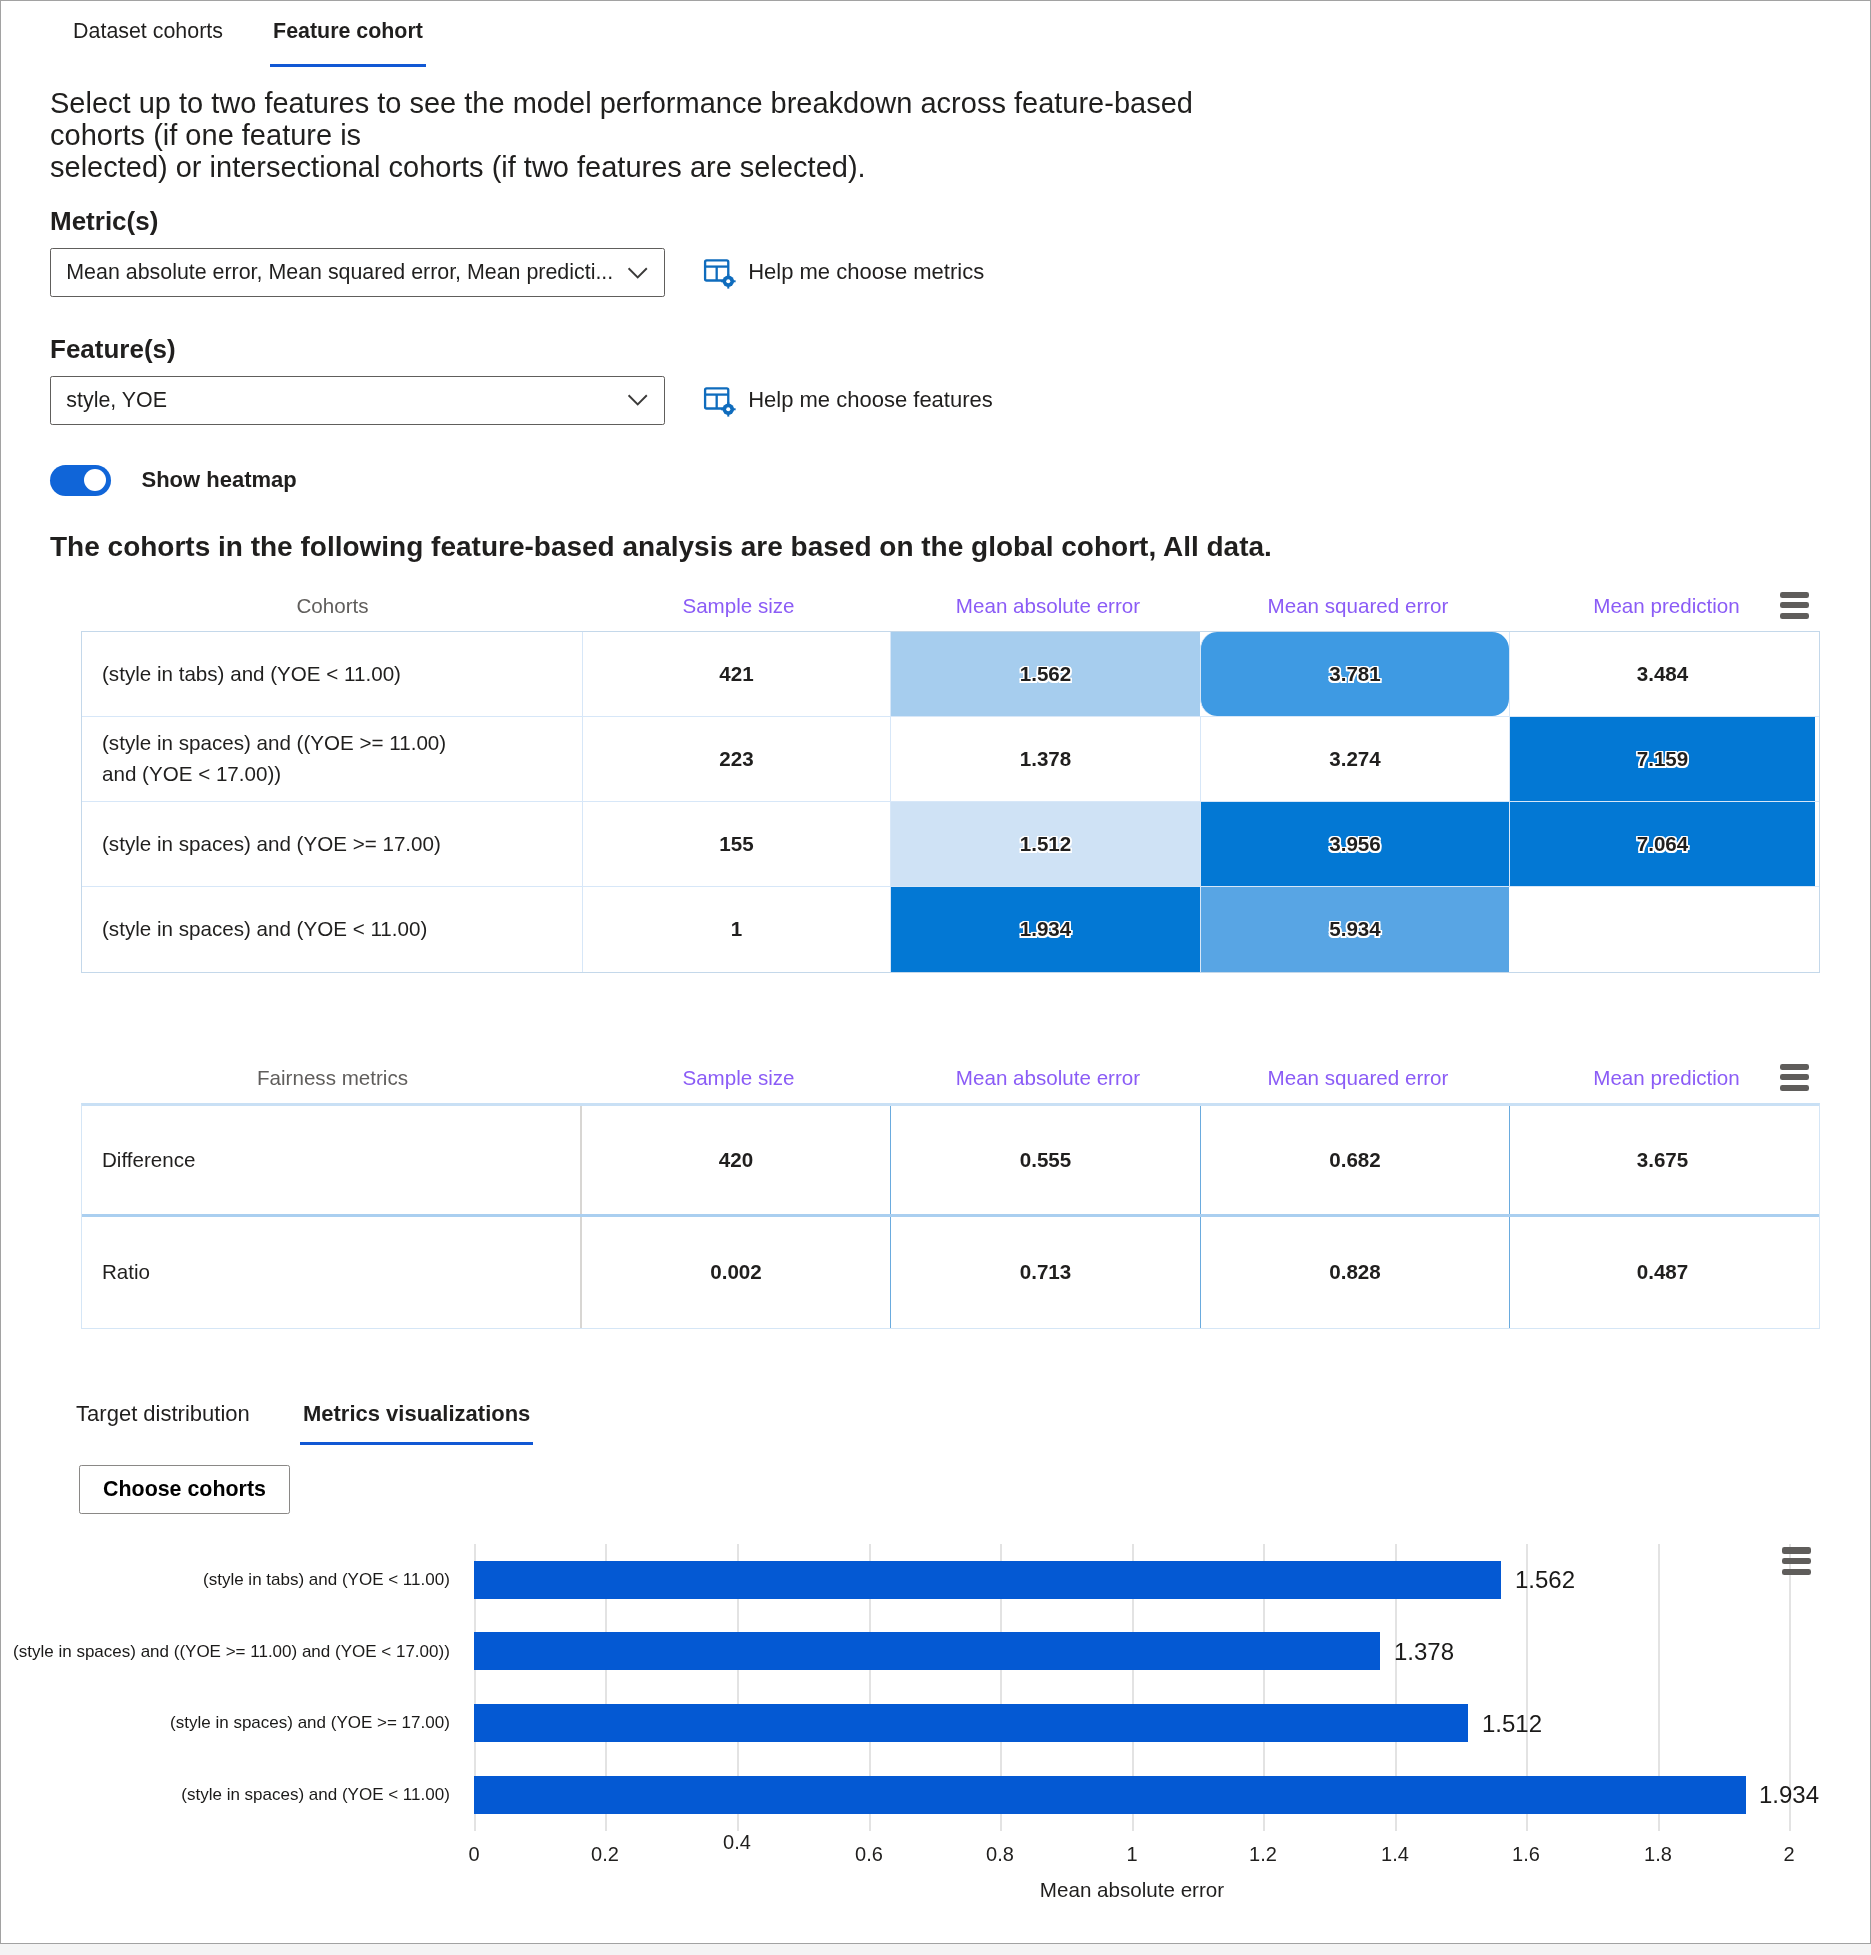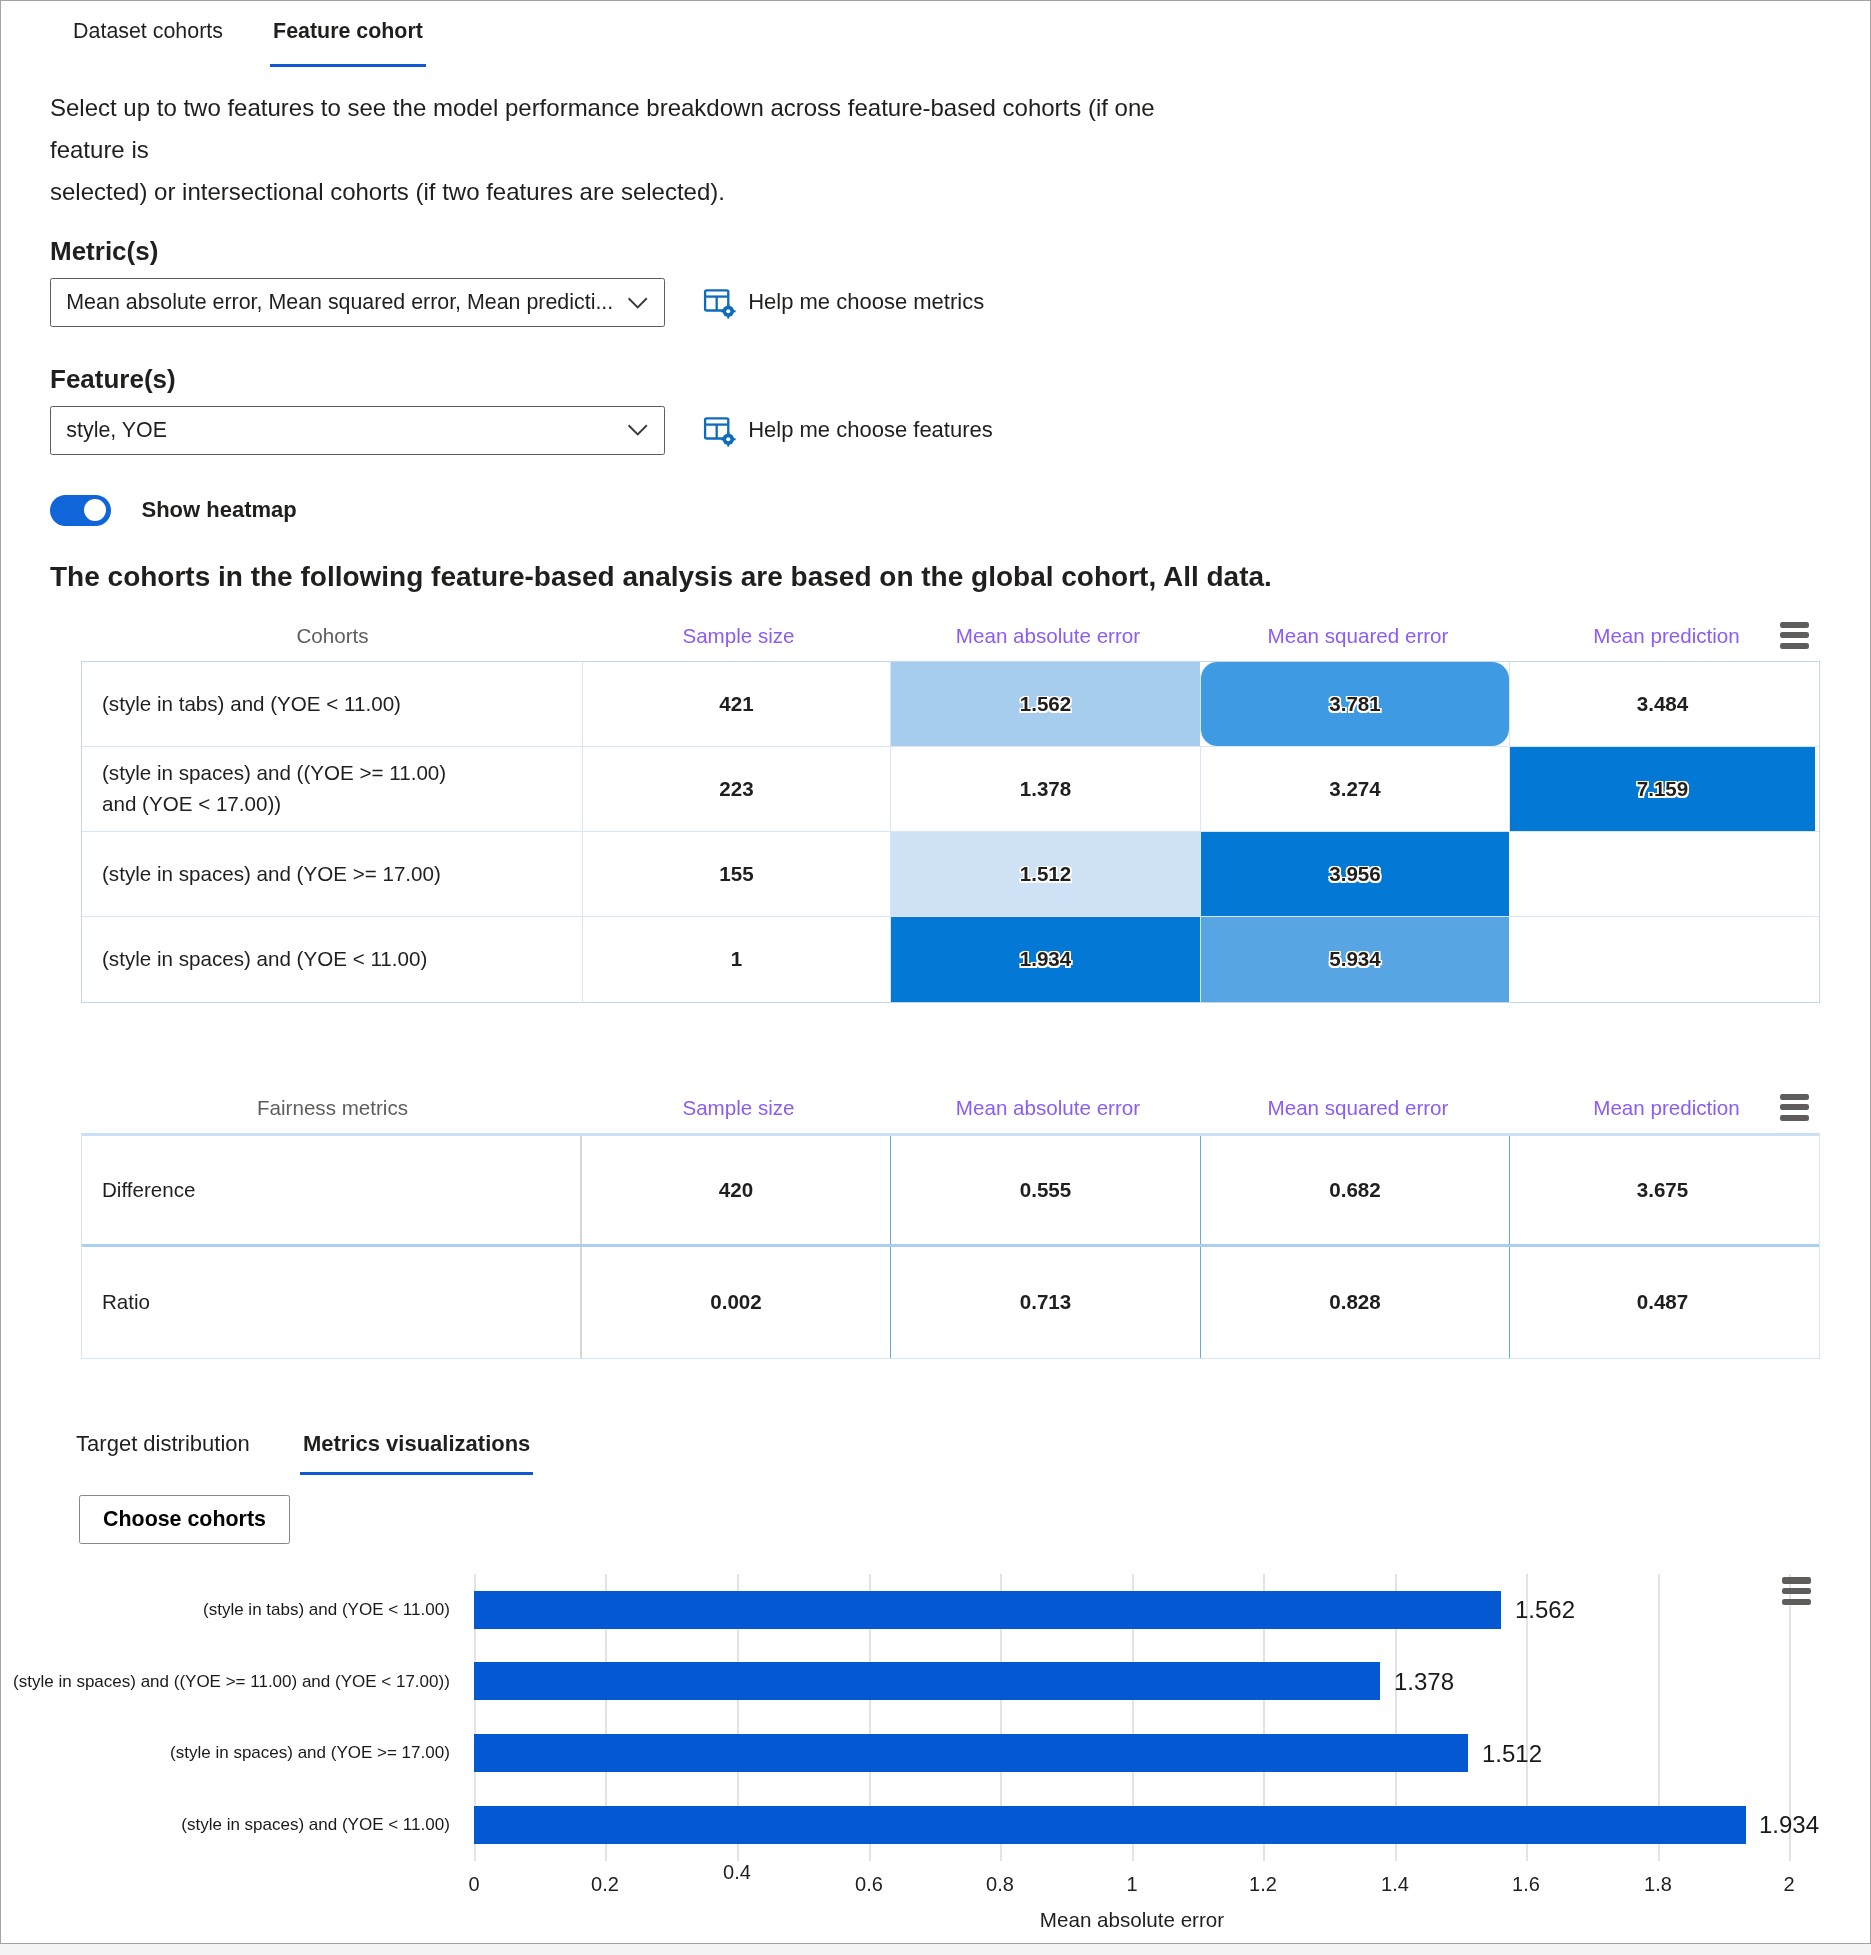--- a/index.html
+++ b/index.html
@@ -9,21 +9,21 @@
     position:relative; width:1871px; height:1944px; background:#ffffff;
     border:1.5px solid #a2a2a2; overflow:hidden;
   }
 
   
   .tabs { padding:13.7px 0 0 69px; display:flex; gap:44px; }
   .tab { font-size:21.4px; padding:4.6px 3.1px 20px 3.1px; border-bottom:3.8px solid transparent; cursor:pointer; }
   .tab.active { font-weight:700; border-bottom-color:#1158d4; }
 
   
-  .desc { margin:20px 0 0 49px; width:1160px; font-size:24px; line-height:42px; white-space:pre-line; }
+  .desc { margin:20px 0 0 49px; width:1160px; font-size:29px; line-height:32px; white-space:pre-line; }
   .field-label { margin:23px 0 0 49px; font-size:26px; font-weight:700; }
   .dd-row { margin:10.7px 0 0 49px; display:flex; align-items:center; }
   .dropdown {
     width:615px; height:49px; border:1.5px solid #605e5c; border-radius:2.3px;
     display:flex; align-items:center; justify-content:space-between;
     padding:0 15.3px; font-size:21.4px; background:#fff; white-space:nowrap; overflow:hidden;
   }
   .dd-text { overflow:hidden; text-overflow:clip; }
   .help-link { margin-left:37px; display:flex; align-items:center; gap:12.2px; font-size:22px; cursor:pointer; }
   .toggle-row { margin:40px 0 0 49px; display:flex; align-items:center; gap:30.5px; }
@@ -184,20 +184,21 @@
           <div class="cell num">223</div>
           <div class="cell num">1.378</div>
           <div class="cell num">3.274</div>
           <div class="cell num heat" style="background: rgb(3, 120, 212);">7.159</div>
         </div>
         <div class="trow">
           <div class="cell name">(style in spaces) and (YOE &gt;= 17.00)</div>
           <div class="cell num">155</div>
           <div class="cell num heat" style="background: rgb(207, 226, 245);">1.512</div>
           <div class="cell num heat" style="background: rgb(3, 120, 212);">3.956</div>
+          <div class="cell num heat" style="background: rgb(3, 120, 212);">7.064</div>
         </div>
         <div class="trow">
           <div class="cell name">(style in spaces) and (YOE &lt; 11.00)</div>
           <div class="cell num">1</div>
           <div class="cell num heat" style="background: rgb(3, 120, 212);">1.934</div>
           <div class="cell num heat" style="background: rgb(88, 165, 228);">5.934</div>
         </div>
       </div>
   </div>
 

